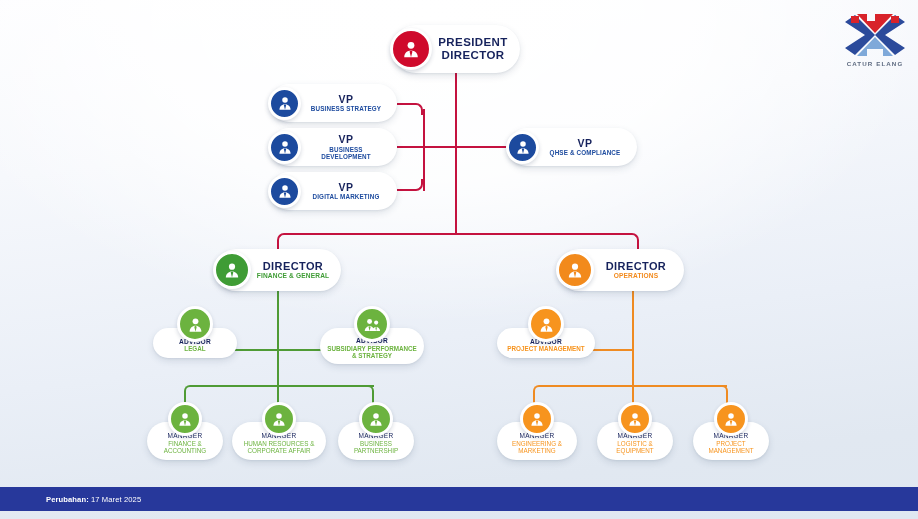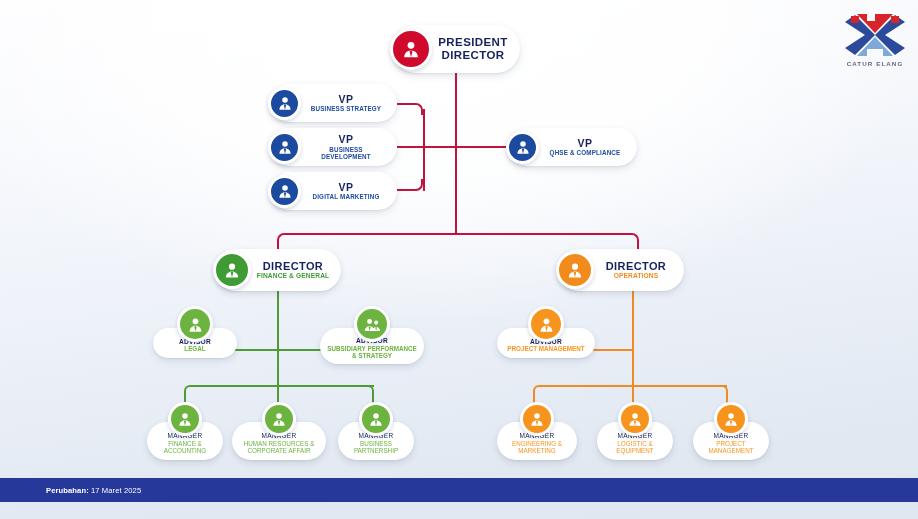--- a/index.html
+++ b/index.html
@@ -149,21 +149,21 @@
   
   #logo { position: absolute; left: 843px; top: 12px; width: 64px; height: 62px; z-index: 8; }
   #logo .mark { width: 64px; height: 46px; position: relative; }
   #logo .name {
     font-size: 6.2px; font-weight: bold; letter-spacing: 1.1px;
     color: #5e6b80; text-align: center; margin-top: 2px;
   }
 
   
   #footer {
-    position: absolute; left: 0; bottom: 17px;
+    position: absolute; left: 0; bottom: 8px;
     width: 918px; height: 24px;
     background: #27389b;
     display: flex; align-items: center;
     z-index: 9;
   }
   #footer .ft {
     margin-left: 46px;
     font-size: 7.6px;
     color: #ffffff;
     letter-spacing: 0.1px;

